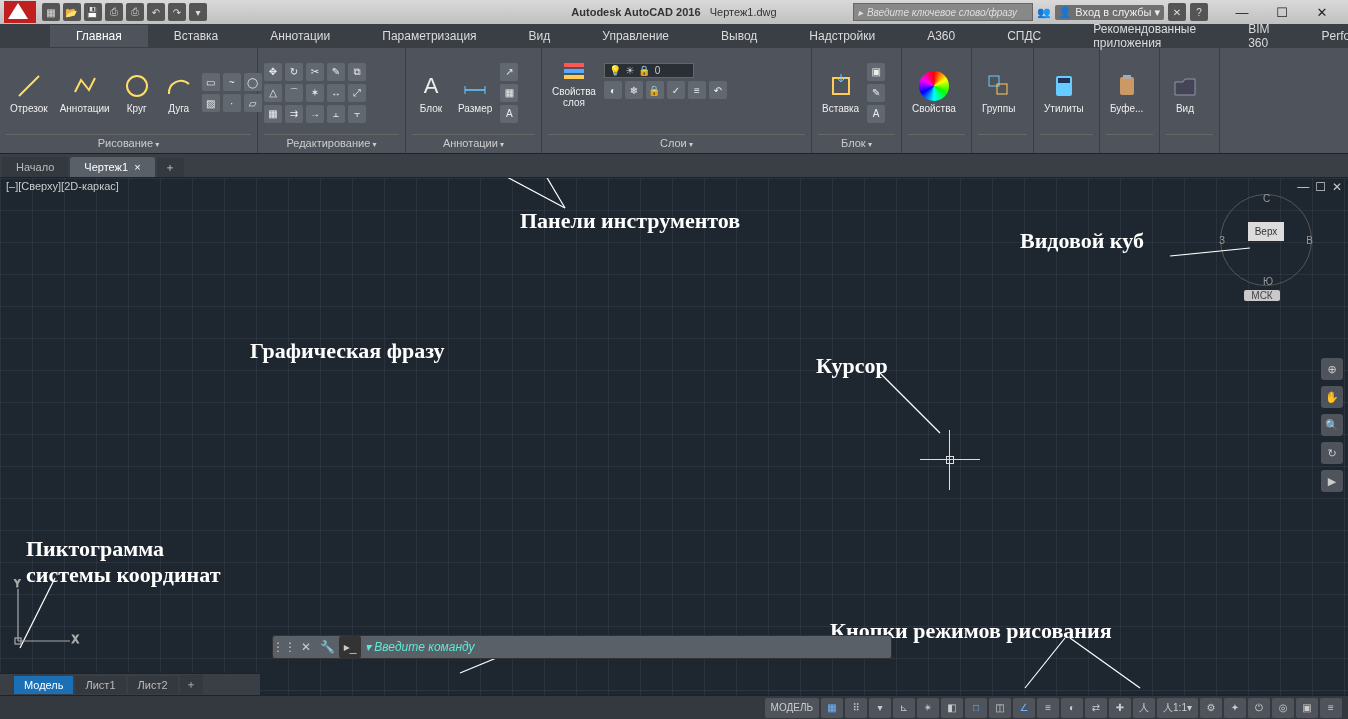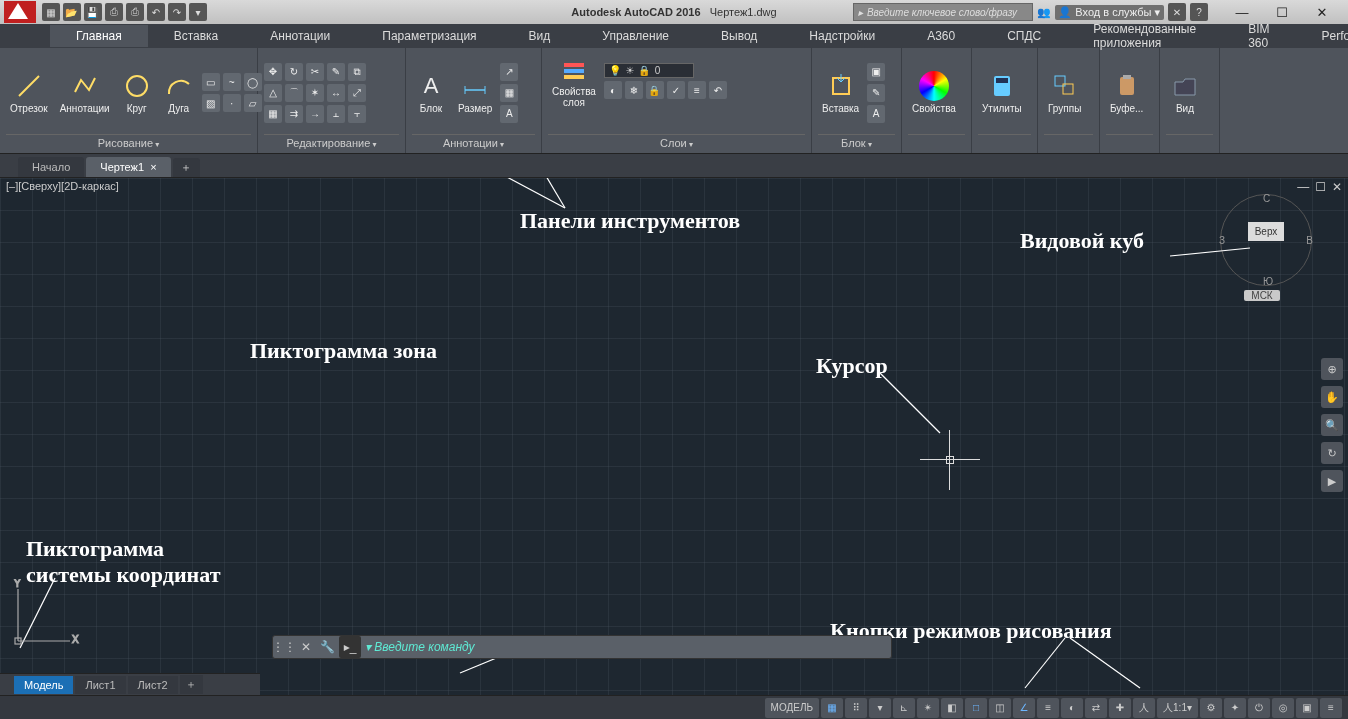--- a/index.html
+++ b/index.html
@@ -35,21 +35,21 @@
 .big-btn { display: flex; flex-direction: column; align-items: center; gap: 2px; cursor: pointer; padding: 2px 4px; }
 .big-btn .ico { width: 30px; height: 30px; display:flex; align-items:center; justify-content:center; }
 .big-btn .lbl { font-size: 10px; color: #eee; text-align:center; line-height:1.1; }
 .small-grid { display: grid; grid-template-columns: repeat(5, 18px); gap: 3px; }
 .small-grid.c3 { grid-template-columns: repeat(3, 18px); }
 .sm { width: 18px; height: 18px; background: #626870; border-radius: 2px; cursor:pointer; display:flex; align-items:center; justify-content:center; font-size:10px; color:#eee;}
 .color-wheel { width:34px; height:34px; border-radius:50%; background: conic-gradient(red,yellow,lime,cyan,blue,magenta,red); }
 .layer-combo { display:flex; align-items:center; gap:4px; background:#2a2e35; padding:1px 4px; border:1px solid #666; font-size:10px; width:90px;}
 
 
-.file-tabs { height: 24px; background: #3a3e45; display: flex; align-items: flex-end; padding-left: 18px; font-size: 11px; border-bottom:1px solid #222;}
+.file-tabs { height: 24px; background: #3a3e45; display: flex; align-items: flex-end; padding-left: 2px; font-size: 11px; border-bottom:1px solid #222;}
 .ftab { padding: 4px 14px; margin-right: 2px; background: #34383f; color: #bbb; border-radius: 3px 3px 0 0; cursor:pointer; }
 .ftab.active { background: #5a6068; color: #fff; }
 .ftab.add { padding: 2px 8px; color:#ccc; }
 
 
 .canvas { position: absolute; top: 178px; left: 0; right: 0; bottom: 24px; background: #1e2730;
   background-image: linear-gradient(rgba(80,90,100,.25) 1px, transparent 1px),
                     linear-gradient(90deg, rgba(80,90,100,.25) 1px, transparent 1px);
   background-size: 32px 32px;
 }
@@ -311,45 +311,45 @@
   <div class="panel" style="width:70px">
     <div class="panel-body">
       <div class="big-btn">
         <div class="ico color-wheel"></div>
         <div class="lbl">Свойства</div>
       </div>
     </div>
     <div class="panel-title">&nbsp;</div>
   </div>
 
+  <div class="panel" style="width:62px">
+    <div class="panel-body">
+      <div class="big-btn">
+        <div class="ico">
+            <svg width="28" height="28">
+              <rect x="4" y="4" width="10" height="10" fill="none" stroke="#6cf"></rect>
+              <rect x="12" y="12" width="10" height="10" fill="none" stroke="#fc5"></rect>
+            </svg>
+          </div>
+        <div class="lbl">Группы</div>
+      </div>
+    </div>
+    <div class="panel-title">&nbsp;</div>
+  </div>
+
   <div class="panel" style="width:66px">
     <div class="panel-body">
       <div class="big-btn">
         <div class="ico">
             <svg width="28" height="28">
               <rect x="6" y="4" width="16" height="20" fill="#6cf" rx="2"></rect>
               <rect x="8" y="6" width="12" height="5" fill="#235"></rect>
             </svg>
           </div>
         <div class="lbl">Утилиты</div>
-      </div>
-    </div>
-    <div class="panel-title">&nbsp;</div>
-  </div>
-
-  <div class="panel" style="width:62px">
-    <div class="panel-body">
-      <div class="big-btn">
-        <div class="ico">
-            <svg width="28" height="28">
-              <rect x="4" y="4" width="10" height="10" fill="none" stroke="#6cf"></rect>
-              <rect x="12" y="12" width="10" height="10" fill="none" stroke="#fc5"></rect>
-            </svg>
-          </div>
-        <div class="lbl">Группы</div>
       </div>
     </div>
     <div class="panel-title">&nbsp;</div>
   </div>
 
   <div class="panel" style="width:60px">
     <div class="panel-body">
       <div class="big-btn">
         <div class="ico">
             <svg width="28" height="28">
@@ -417,21 +417,21 @@
     <line class="line" x1="1170" y1="78" x2="1250" y2="70"></line>
     <line class="line" x1="880" y1="195" x2="940" y2="255"></line>
     <line class="line" x1="55" y1="400" x2="20" y2="470"></line>
     <line class="line" x1="545" y1="460" x2="460" y2="495"></line>
     <line class="line" x1="1065" y1="460" x2="1025" y2="510"></line>
     <line class="line" x1="1070" y1="460" x2="1140" y2="510"></line>
   </svg>
 
   <div class="anno" style="left:520px; top:30px">Панели инструментов</div>
   <div class="anno" style="left:1020px; top:50px">Видовой куб</div>
-  <div class="anno" style="left:250px; top:160px">Пиктограмма зона</div>
+  <div class="anno" style="left:250px; top:160px">Графическая фразу</div>
   <div class="anno" style="left:816px; top:175px">Курсор</div>
   <div class="anno" style="left:26px; top:358px">Пиктограмма</div>
   <div class="anno" style="left:26px; top:384px">системы координат</div>
   <div class="anno" style="left:830px; top:440px">Кнопки режимов рисования</div>
 
   <div class="cursor-cross">
     <div class="cursor-box"></div>
   </div>
 
   <div class="ucs">

